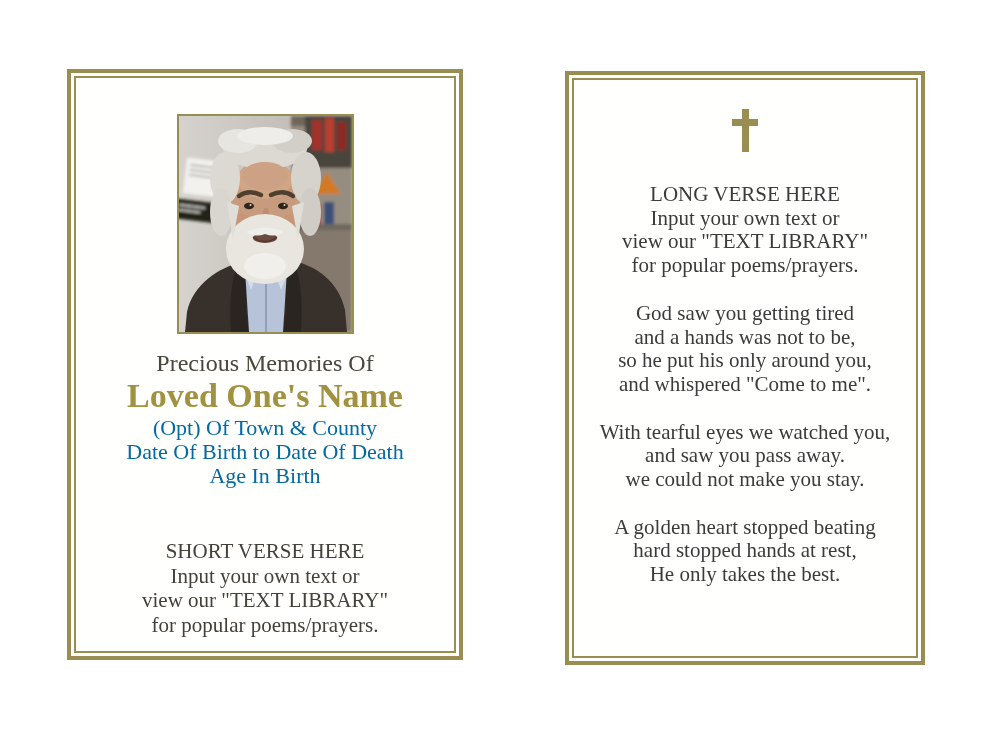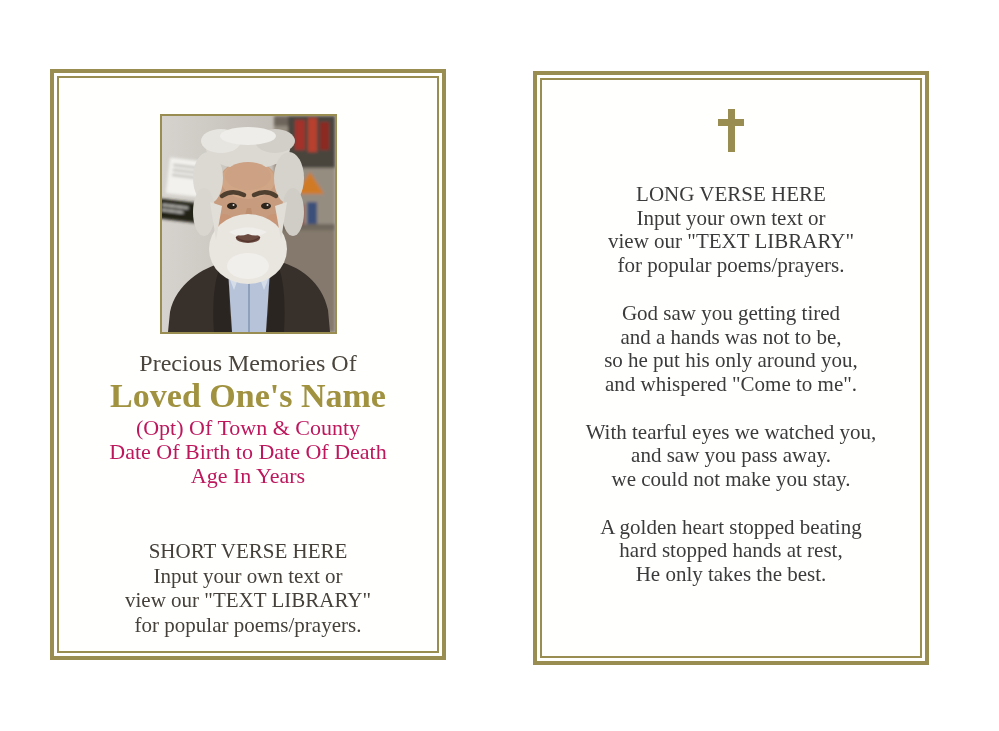--- a/index.html
+++ b/index.html
@@ -8,30 +8,30 @@
     --heading:#4a453d;
     --body:#3b3b3b;
   }
   *{margin:0;padding:0;box-sizing:border-box;}
   html,body{background:#ffffff;}
   body{font-family:"Liberation Serif","DejaVu Serif",serif;}
   .stage{position:relative;width:999px;height:731px;background:#ffffff;overflow:hidden;}
 
   .card{position:absolute;border:4px solid var(--gold);background:#fffffe;}
   .card::before{content:"";position:absolute;inset:3px;border:2px solid var(--gold);pointer-events:none;}
-  .card-left{left:50px;top:69px;width:396px;height:591px;}
-  .card-right{left:533px;top:71px;width:396px;height:594px;}
+  .card-left{left:67px;top:69px;width:396px;height:591px;}
+  .card-right{left:565px;top:71px;width:360px;height:594px;}
   .card-content{position:absolute;inset:9px;text-align:center;}
 
   
   .photo-frame{width:177px;height:220px;margin:32px auto 0;border:2px solid var(--gold);overflow:hidden;background:#c9c5be;}
   .photo-frame svg{display:block;}
   .memorial-title{margin-top:14px;font-size:24px;line-height:30px;color:var(--heading);}
   .memorial-name{margin-top:2px;font-size:34px;line-height:32px;font-weight:bold;color:var(--gold-text);}
-  .memorial-details{margin-top:4px;font-size:22px;line-height:24px;color:#be185d;}
+  .memorial-details{margin-top:4px;font-size:22px;line-height:24px;color:#0369a1;}
   .memorial-details .line{display:block;}
   .short-verse{margin-top:51px;font-size:21px;line-height:24.5px;color:#45413a;}
   .short-verse .line{display:block;}
 
   
   .cross{position:relative;width:26px;height:43px;margin:25px auto 0;}
   .cross::before{content:"";position:absolute;left:9.5px;top:0;width:7px;height:43px;background:var(--gold);}
   .cross::after{content:"";position:absolute;left:0;top:10px;width:26px;height:7px;background:var(--gold);}
   .stanzas{margin-top:31px;}
   .stanza{margin-bottom:24px;font-size:21px;line-height:23.7px;color:var(--body);}
@@ -123,21 +123,21 @@
           <path d="M67,116 Q86,107 105,116 Q96,122 86,118 Q76,122 67,116 Z" fill="#f0eeea"></path>
         </svg>
       </div>
 
       <div class="memorial-title">Precious Memories Of</div>
       <div class="memorial-name">Loved One's Name</div>
 
       <div class="memorial-details">
         <span class="line">(Opt) Of Town &amp; County</span>
         <span class="line">Date Of Birth to Date Of Death</span>
-        <span class="line">Age In Years</span>
+        <span class="line">Age In Birth</span>
       </div>
 
       <div class="short-verse">
         <span class="line">SHORT VERSE HERE</span>
         <span class="line">Input your own text or</span>
         <span class="line">view our "TEXT LIBRARY"</span>
         <span class="line">for popular poems/prayers.</span>
       </div>
 
     </div>

